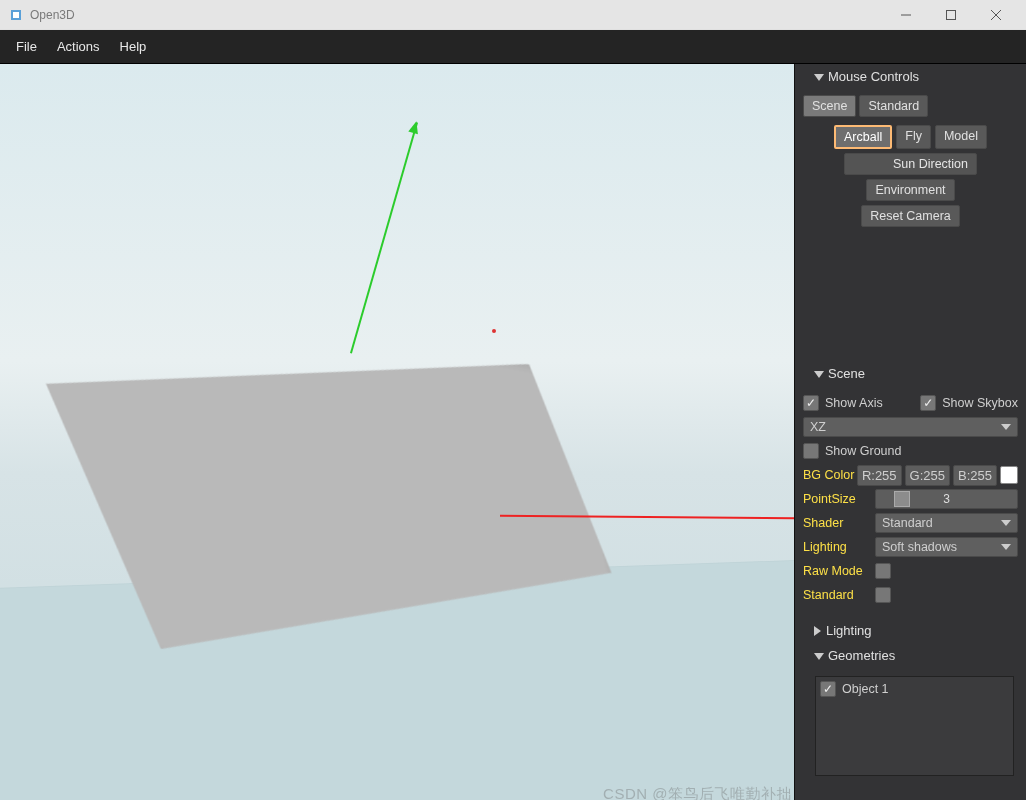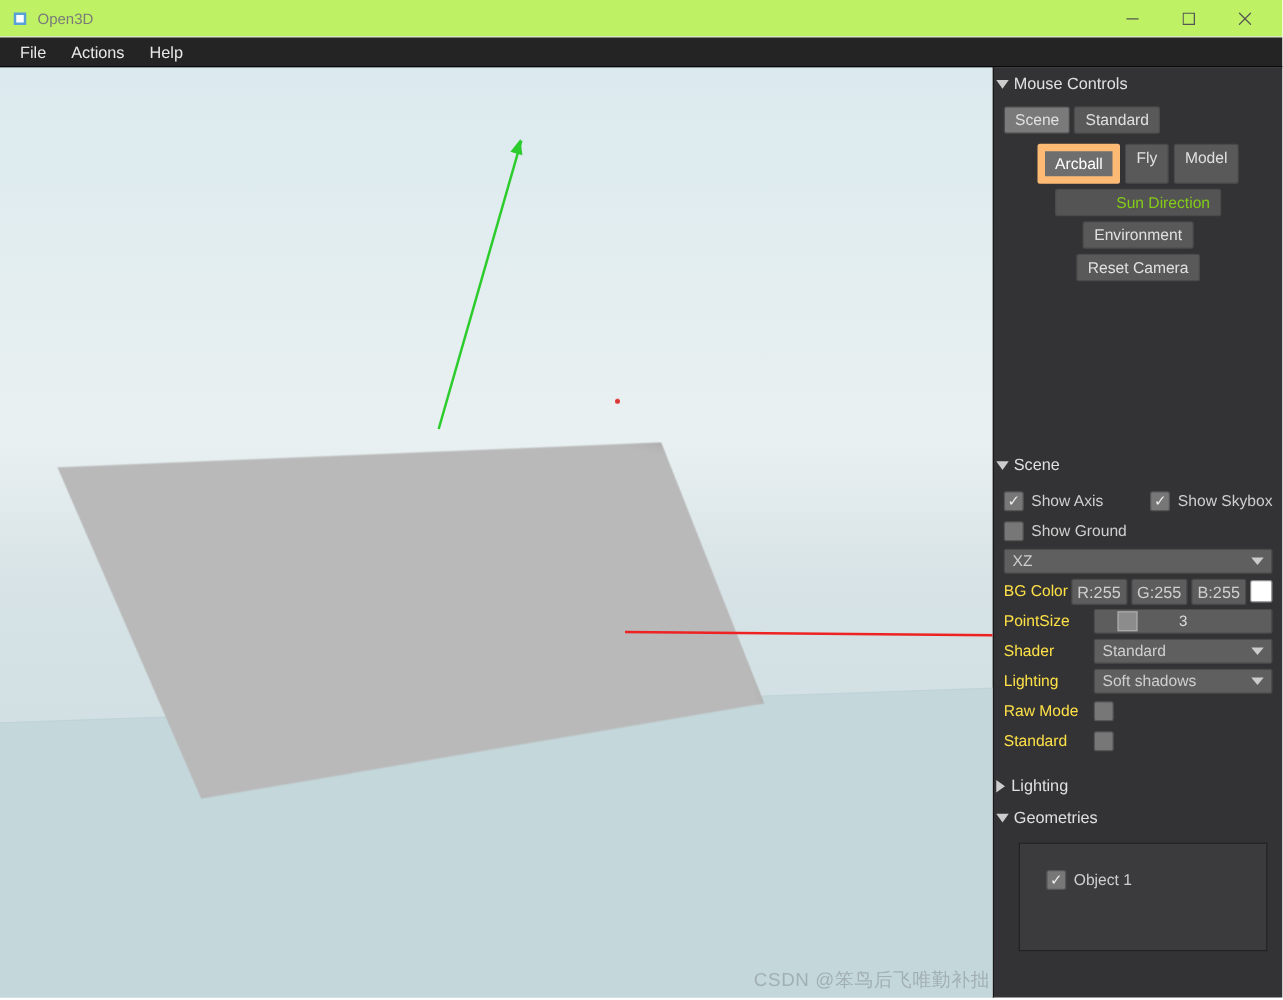--- a/index.html
+++ b/index.html
@@ -1,70 +1,70 @@
 <!DOCTYPE html>
 <html><head>
 <meta charset="utf-8">
 <style>
 * { box-sizing: border-box; margin: 0; padding: 0; font-family: "Segoe UI", Arial, sans-serif; }
 body { width: 1026px; height: 800px; overflow: hidden; background: #fff; }
 
 
-.titlebar { height: 30px; background: #bef264; border-bottom: 1px solid #e0e0e0; display: flex; align-items: center; padding: 0 8px; }
+.titlebar { height: 30px; background: #e5e5e5; border-bottom: 1px solid #e0e0e0; display: flex; align-items: center; padding: 0 8px; }
 .titlebar .app-icon { width: 16px; height: 16px; margin-right: 6px; display: flex; align-items: center; justify-content: center; }
 .titlebar .title { font-size: 12px; color: #7a7a7a; flex: 1; }
 .titlebar .winbtns { display: flex; }
 .titlebar .winbtn { width: 45px; height: 29px; display: flex; align-items: center; justify-content: center; color: #777; }
 
 
-.menubar { height: 24px; background: #242424; display: flex; align-items: center; padding: 0 6px; border-bottom: 1px solid #000; }
+.menubar { height: 34px; background: #242424; display: flex; align-items: center; padding: 0 6px; border-bottom: 1px solid #000; }
 .menubar .mitem { color: #e8e8e8; font-size: 13px; padding: 4px 10px; cursor: default; }
 
 
 .main { display: flex; height: calc(800px - 30px - 26px); }
 
 
 .viewport { flex: 1; position: relative; overflow: hidden; background: linear-gradient(180deg, #dbeaee 0%, #e9f0f1 40%, #d7e3e6 55%, #c8dade 100%); }
 .horizon { position: absolute; left: -100px; right: -100px; top: 510px; height: 400px; background: #c4d8dc; transform: rotate(-2deg); border-top: 1px solid rgba(0,0,0,0.02); }
 .plane3d { position: absolute; left: 52px; top: 258px; width: 540px; height: 360px; background: #b9b9b9; transform: matrix3d(1.02,0.06,0,0, 0.3,1.05,0,0, 0,0,1,0, 0,0,0,1) skewY(8deg) skewX(-6deg); box-shadow: 0 3px 8px rgba(0,0,0,0.08) inset; clip-path: polygon(4% 32%, 92% 0%, 100% 54%, 16% 100%); }
 .axis-y { position: absolute; left: 382px; top: 54px; width: 5px; height: 240px; transform: rotate(16deg); }
 .axis-y .line { width: 2px; height: 100%; background: #2ccc2c; margin-left: 1px; }
 .axis-y .arrow { position: absolute; top: -1px; left: -4px; width: 0; height: 0; border-left: 5px solid transparent; border-right: 5px solid transparent; border-bottom: 12px solid #2ccc2c; }
 .axis-x { position: absolute; left: 500px; top: 452px; width: 300px; height: 2px; background: #ee2222; transform: rotate(0.5deg); }
 .redspot { position: absolute; left: 492px; top: 265px; width: 4px; height: 4px; background:#d33; border-radius:50%; }
 .watermark { position: absolute; right: 2px; bottom: 4px; font-size: 15px; color: rgba(100,100,100,0.35); letter-spacing: 0.5px; pointer-events: none; font-family: "Microsoft YaHei", sans-serif; }
 
 
 .panel { width: 232px; background: #333335; color: #cfcfcf; font-size: 12.5px; overflow-y: auto; border-left: 1px solid #111; }
-.section-head { display: flex; align-items: center; padding: 5px 2px; color: #e0e0e0; font-size: 13px; cursor: default; }
+.section-head { display: flex; align-items: center; padding: 5px 19px; color: #e0e0e0; font-size: 13px; cursor: default; }
 .section-head .tri { width: 0; height: 0; border-top: 5px solid transparent; border-bottom: 5px solid transparent; border-left: 7px solid #ccc; margin-right: 5px; }
 .section-head.open .tri { border-left: 5px solid transparent; border-right: 5px solid transparent; border-top: 7px solid #ccc; border-bottom: 0; margin-right: 4px; margin-top:1px; width:0; height:0; }
 .section-body { padding: 4px 8px 10px 8px; }
 
 .tab-row { display: flex; gap: 3px; margin: 2px 0 8px 0; }
 .btn { background: #595959; color: #e0e0e0; border: 1px solid #4a4a4a; padding: 3px 8px; font-size: 12.5px; cursor: default; border-radius: 2px; }
 .btn.selected { background: #7a7a7a; }
-.btn.dim { background: #545454; color: #84cc16; padding-left: 48px; }
-.btn.active-special { background:#6e6e6e; color:#fff; border:6px solid #fdba74; }
+.btn.dim { background: #545454; color: #e5e5e5; padding-left: 48px; }
+.btn.active-special { background:#6e6e6e; color:#fff; border:2px solid #fdba74; }
 .center-row { display:flex; justify-content:center; gap:4px; margin-bottom:4px; flex-wrap: wrap; }
 
 .prop-row { display:flex; align-items:center; margin: 2px 0; min-height: 22px; }
 .prop-label { width: 72px; color:#fde047; }
 .checkbox { width: 16px; height: 16px; background:#777; border:1px solid #555; display:inline-flex; align-items:center; justify-content:center; margin-right:6px; border-radius:2px; }
 .checkbox.checked::after { content:"✓"; color:#eee; font-size:12px; line-height:1; }
 .select { flex:1; background:#5f5f5f; border:1px solid #4a4a4a; padding:2px 6px; display:flex; align-items:center; justify-content:space-between; border-radius:2px; min-height:20px; }
 .select .chev { width:0; height:0; border-left:5px solid transparent; border-right:5px solid transparent; border-top:6px solid #ccc; }
 .rgb { display:flex; gap:3px; align-items:center; }
 .rgb .chip { background:#5d5d5d; border:1px solid #4a4a4a; padding:2px 4px; font-size:13px; border-radius:2px; }
 .swatch { width:18px; height:18px; background:#fff; border:1px solid #888; border-radius:2px; }
 .slider-wrap { flex:1; display:flex; align-items:center; background:#5d5d5d; border:1px solid #4a4a4a; height:20px; position:relative; border-radius:2px; }
 .slider-thumb { position:absolute; left:18px; top:1px; width:16px; height:16px; background:#8c8c8c; border:1px solid #aaa; }
 .slider-val { width:100%; text-align:center; color:#ddd; font-size:12px; }
 
-.geom-list { margin: 4px 4px 4px 12px; background:#3b3b3d; border:1px solid #222; height: 87px; padding:21px; }
+.geom-list { margin: 4px 4px 4px 12px; background:#3b3b3d; border:1px solid #222; height: 100px; padding:4px; }
 .geom-item { display:flex; align-items:center; }
 </style>
 </head>
 <body>
 
 <div class="titlebar">
   <div class="app-icon">
     <svg width="14" height="14" viewBox="0 0 14 14">
         <rect x="2" y="2" width="10" height="10" fill="#5aa0d8"></rect>
         <rect x="4" y="4" width="6" height="6" fill="#fff"></rect>
@@ -142,28 +142,28 @@
       <span>Scene</span>
     </div>
     <div class="section-body">
       <div class="prop-row">
         <span class="checkbox checked"></span>
         <span style="flex:1">Show Axis</span>
         <span class="checkbox checked"></span>
         <span>Show Skybox</span>
       </div>
       <div class="prop-row">
-        <span class="checkbox"></span>
-        <span>Show Ground</span>
-      </div>
-      <div class="prop-row">
         <div class="select" style="width:100%">
           <span>XZ</span>
           <span class="chev"></span>
         </div>
+      </div>
+      <div class="prop-row">
+        <span class="checkbox"></span>
+        <span>Show Ground</span>
       </div>
       <div class="prop-row">
         <span class="prop-label">BG Color</span>
         <div class="rgb">
           <span class="chip">R:255</span>
           <span class="chip">G:255</span>
           <span class="chip">B:255</span>
           <span class="swatch"></span>
         </div>
       </div>

